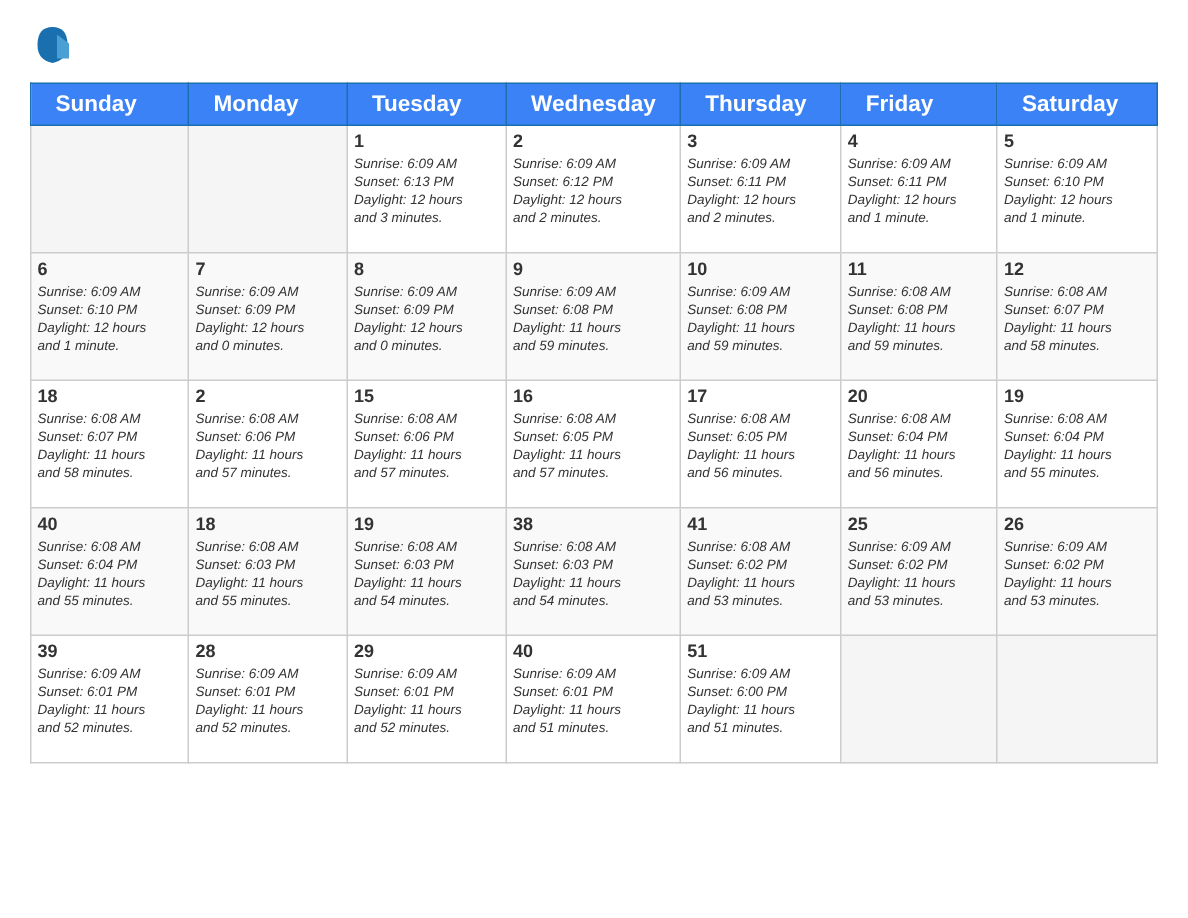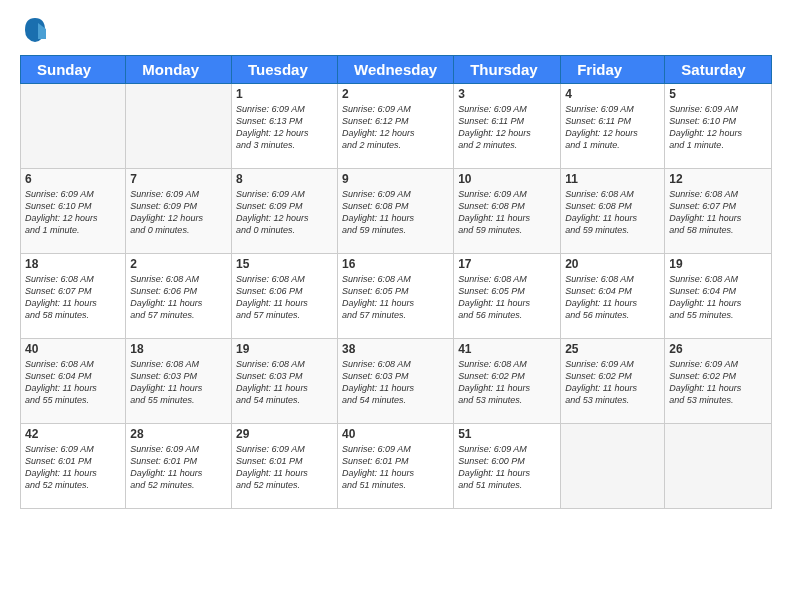--- a/index.html
+++ b/index.html
@@ -311,21 +311,21 @@
           <td>
             <div class="day-num">26</div>
             <div class="day-info" style="white-space: pre-line;">Sunrise: 6:09 AM
 Sunset: 6:02 PM
 Daylight: 11 hours
 and 53 minutes.</div>
           </td>
         </tr>
         <tr>
           <td>
-            <div class="day-num">42</div>
+            <div class="day-num">39</div>
             <div class="day-info" style="white-space: pre-line;">Sunrise: 6:09 AM
 Sunset: 6:01 PM
 Daylight: 11 hours
 and 52 minutes.</div>
           </td>
           <td>
             <div class="day-num">28</div>
             <div class="day-info" style="white-space: pre-line;">Sunrise: 6:09 AM
 Sunset: 6:01 PM
 Daylight: 11 hours

